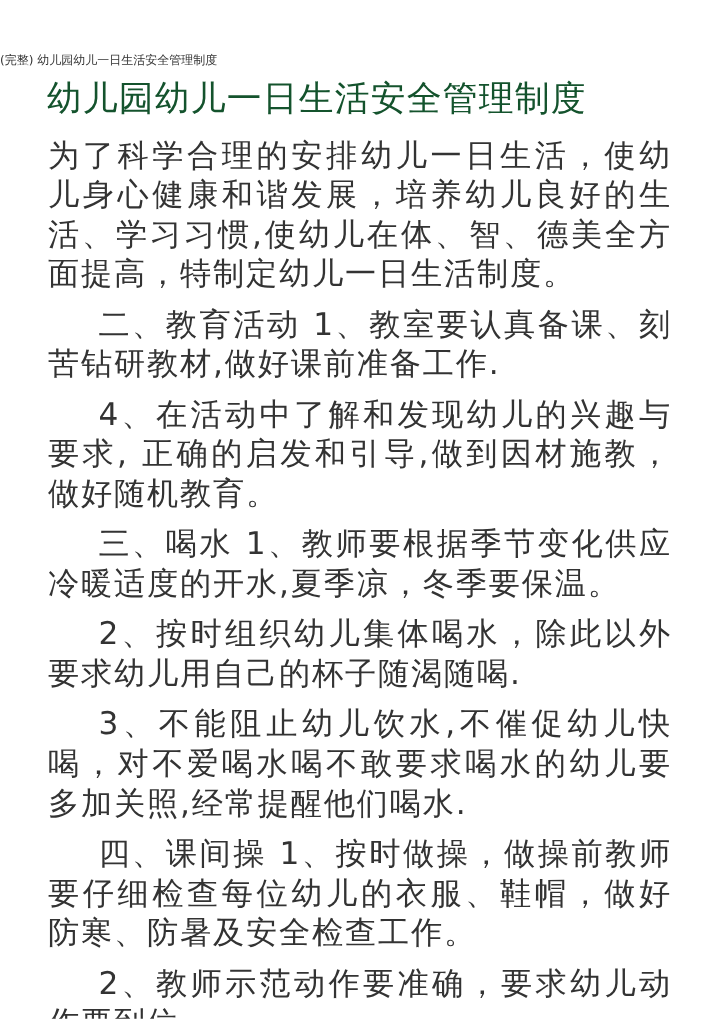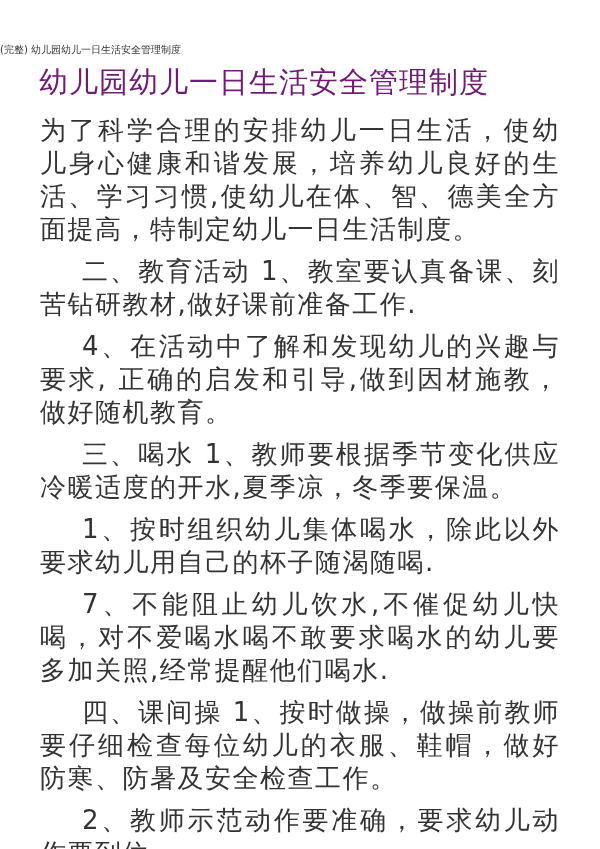--- a/index.html
+++ b/index.html
@@ -8,21 +8,21 @@
     font-family: "DejaVu Sans", "Liberation Sans", sans-serif;
     color: #333333;
   }
   .page-header {
     position: absolute; top: 43px; left: 0; width: 600px;
     font-size: 10px; color: #333;
     letter-spacing: 0px;
   }
   .doc-title {
     position: absolute; top: 62px; left: 39px;
-    font-size: 29px; color: #701a75; margin: 0; font-weight: normal;
+    font-size: 29px; color: #14532d; margin: 0; font-weight: normal;
     letter-spacing: 1px; line-height: 40px;
   }
   .content {
     position: absolute; top: 114px; left: 40px; width: 520px;
   }
   .para {
     font-size: 26px; line-height: 33px; margin: 0 0 9px 0;
     letter-spacing: 1.5px; text-align: justify; color: #333;
   }
   .para.indent { text-indent: 42px; }
@@ -32,17 +32,17 @@
 
 <div class="page-header">(完整) 幼儿园幼儿一日生活安全管理制度</div>
 
 <h1 class="doc-title">幼儿园幼儿一日生活安全管理制度</h1>
 
 <div class="content">
   <p class="para">为了科学合理的安排幼儿一日生活，使幼儿身心健康和谐发展，培养幼儿良好的生活、学习习惯,使幼儿在体、智、德美全方面提高，特制定幼儿一日生活制度。</p>
   <p class="para indent">二、教育活动 1、教室要认真备课、刻苦钻研教材,做好课前准备工作.</p>
   <p class="para indent">4、在活动中了解和发现幼儿的兴趣与要求, 正确的启发和引导,做到因材施教，做好随机教育。</p>
   <p class="para indent">三、喝水 1、教师要根据季节变化供应冷暖适度的开水,夏季凉，冬季要保温。</p>
-  <p class="para indent">1、按时组织幼儿集体喝水，除此以外要求幼儿用自己的杯子随渴随喝.</p>
-  <p class="para indent">7、不能阻止幼儿饮水,不催促幼儿快喝，对不爱喝水喝不敢要求喝水的幼儿要多加关照,经常提醒他们喝水.</p>
+  <p class="para indent">2、按时组织幼儿集体喝水，除此以外要求幼儿用自己的杯子随渴随喝.</p>
+  <p class="para indent">3、不能阻止幼儿饮水,不催促幼儿快喝，对不爱喝水喝不敢要求喝水的幼儿要多加关照,经常提醒他们喝水.</p>
   <p class="para indent">四、课间操 1、按时做操，做操前教师要仔细检查每位幼儿的衣服、鞋帽，做好防寒、防暑及安全检查工作。</p>
   <p class="para indent">2、教师示范动作要准确，要求幼儿动作要到位.</p>
 </div>
 
 </body></html>

